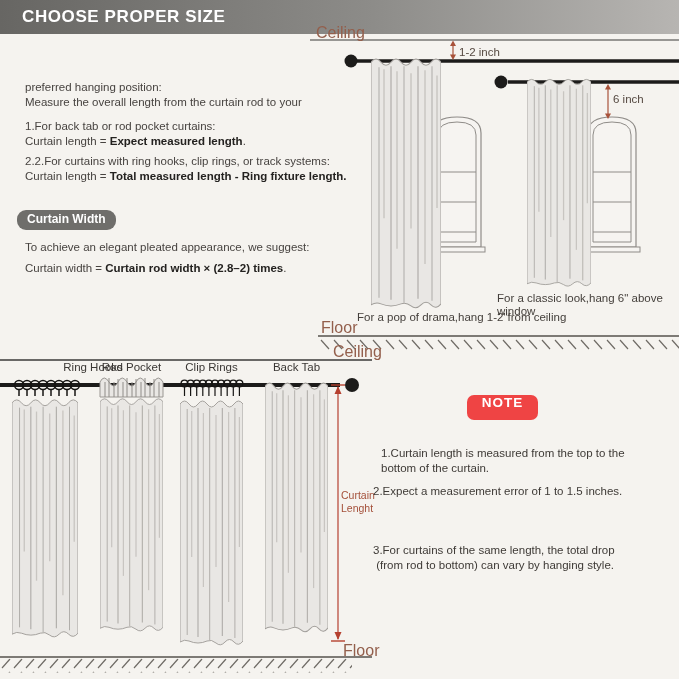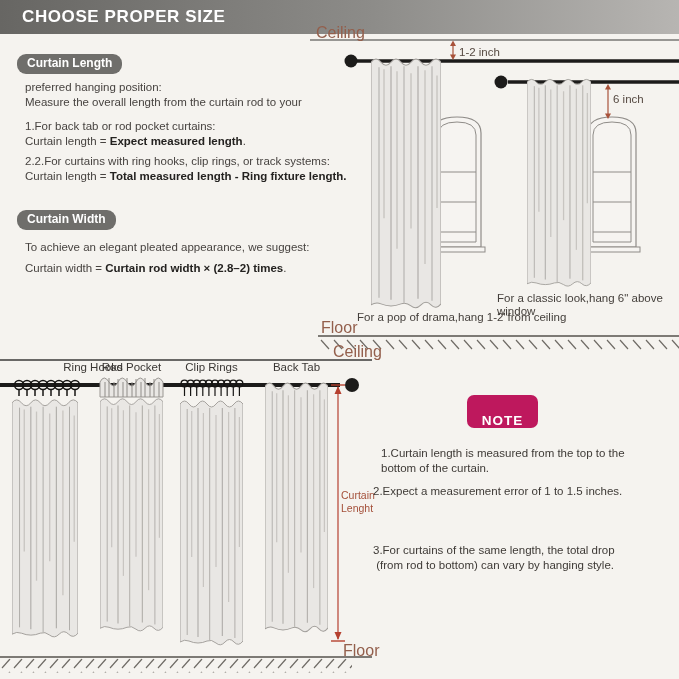--- a/index.html
+++ b/index.html
@@ -11,37 +11,36 @@
   .hdr-title{color:#ffffff;font-size:17px;font-weight:bold;letter-spacing:.6px;margin-left:22px;}
   .badge{position:absolute;background:#6f6e6b;color:#fff;font-size:12px;font-weight:bold;
          padding:3px 10px 4px;border-radius:9px;line-height:13px;}
   .txt{position:absolute;font-size:11.5px;color:#474340;line-height:14.5px;}
   .txt b{color:#242220;}
   .lbl{position:absolute;font-size:16px;color:#935f4c;line-height:11px;}
   .dim-lbl{position:absolute;font-size:11.5px;color:#564a42;line-height:12px;}
   .cap{position:absolute;font-size:11.5px;color:#45403c;line-height:13px;}
   .style-lbl{position:absolute;top:361px;font-size:11.5px;color:#3b3835;text-align:center;}
   .measure-lbl{position:absolute;font-size:10.5px;color:#a4503a;line-height:13px;}
-  .note-badge{position:absolute;left:467px;top:395px;width:71px;height:33px;background:#be185d;
+  .note-badge{position:absolute;left:467px;top:395px;width:71px;height:25px;background:#ef4444;
               border-radius:7px;color:#fff;font-size:13.5px;font-weight:bold;letter-spacing:1px;
-              display:flex;align-items:flex-end;justify-content:center;}
+              display:flex;align-items:flex-start;justify-content:center;}
   .note-txt{position:absolute;left:373px;font-size:11.5px;color:#3e3a36;line-height:15px;}
   .pre{white-space:pre-wrap;}
   svg{position:absolute;display:block;}
 </style>
 </head>
 <body>
 
 <div class="page">
 
   <div class="hdr">
     <span class="hdr-title">CHOOSE PROPER SIZE</span>
   </div>
 
-  <span class="badge" style="left:17px;top:54px;">Curtain Length</span>
   <div class="txt" style="left:25px;top:80px;">
     <div>preferred hanging position:</div>
     <div>Measure the overall length from the curtain rod to your</div>
   </div>
   <div class="txt" style="left:25px;top:119px;">
     <div>1.For back tab or rod pocket curtains:</div>
     <div><span>Curtain length = </span><b>Expect measured length</b><span>.</span></div>
   </div>
   <div class="txt" style="left:25px;top:154px;">
     <div>2.2.For curtains with ring hooks, clip rings, or track systems:</div>

